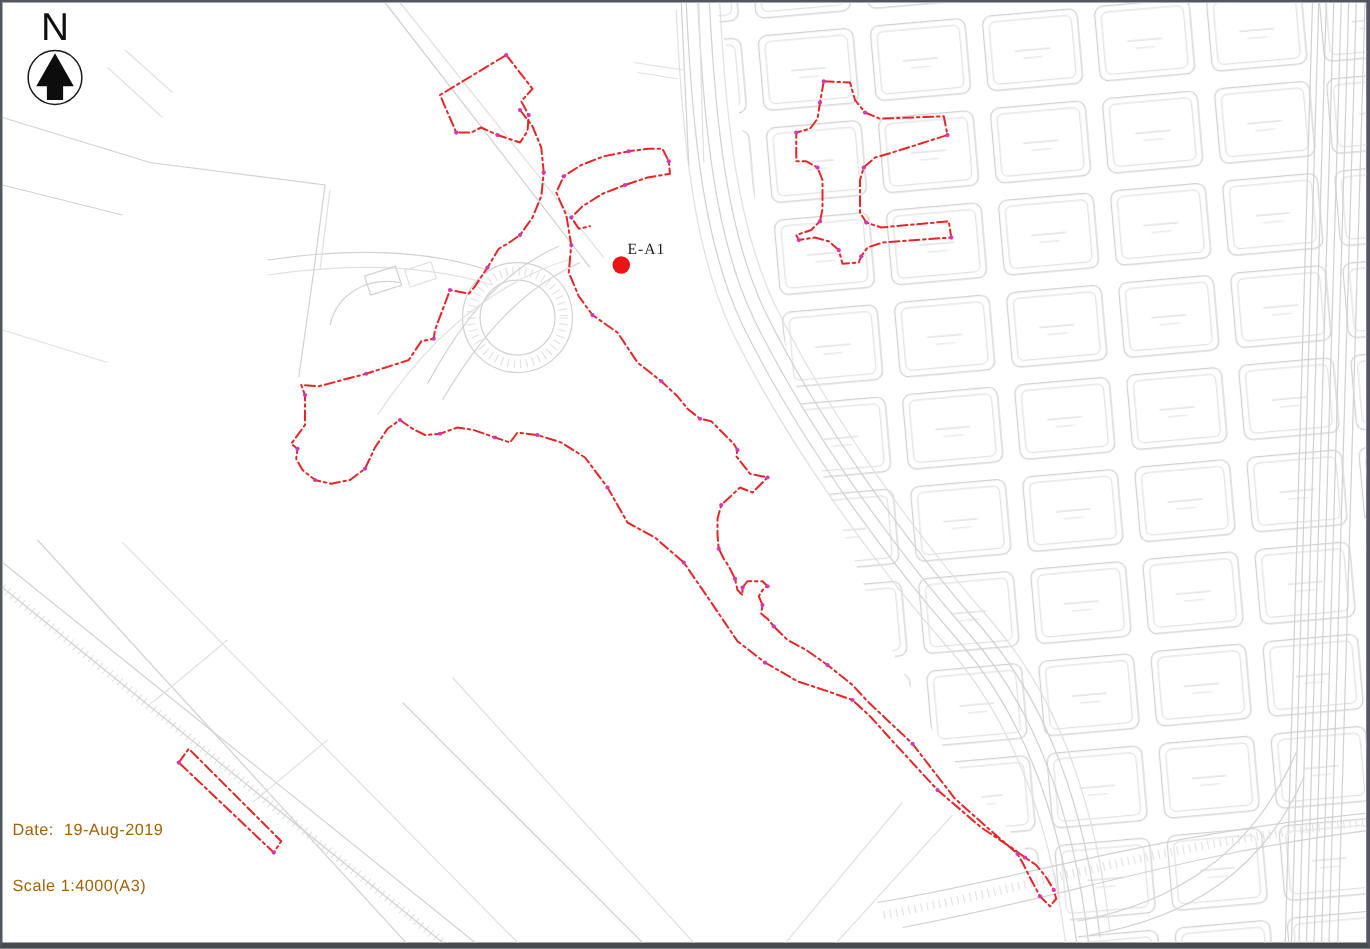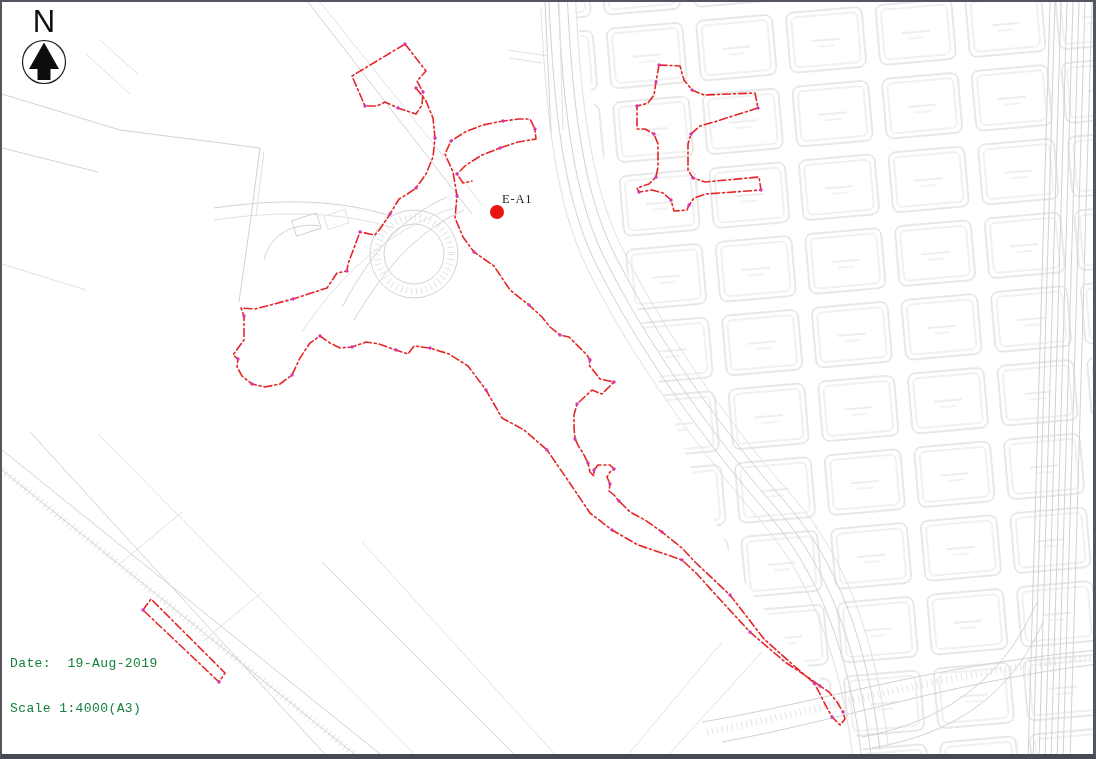--- a/index.html
+++ b/index.html
@@ -12,22 +12,22 @@
   .g2{stroke:#e1e1e1;stroke-width:1;fill:none;}
   .tick{stroke:#e4e4e4;stroke-width:7;stroke-dasharray:1 4;fill:none;}
   
   .bnd{fill:none;stroke-width:1.6;stroke-dasharray:8 3 2 3;stroke-linejoin:round;stroke-linecap:round;}
   .node{stroke:none;}
   .marker-label{font-family:"Liberation Serif",serif;font-size:12.5px;fill:#1c1c1c;letter-spacing:.8px;}
   
   .north{position:absolute;left:16px;top:4px;width:52px;text-align:center;color:#101010;}
   .north .n{font-size:31px;line-height:1.05;font-family:"Liberation Sans",sans-serif;font-weight:500;}
   
-  .tblock{position:absolute;left:8px;bottom:8px;font-family:Liberation Mono, monospace;
-    font-size:13px;line-height:15px;color:#15803d;letter-spacing:.4px;white-space:pre;}
+  .tblock{position:absolute;left:8px;bottom:8px;font-family:Liberation Sans, sans-serif;
+    font-size:13px;line-height:15px;color:#a16207;letter-spacing:.4px;white-space:pre;}
 </style>
 </head>
 <body>
 
 <div class="frame">
 
   <svg class="map" width="1096" height="759" viewBox="0 0 1096 759">
     <defs>
       <pattern id="blk" width="90" height="74" patternUnits="userSpaceOnUse" patternTransform="rotate(-5 860 380)">
         <rect x="6" y="6" width="76" height="60" rx="7" fill="none" stroke="#d0d0d0"></rect>

